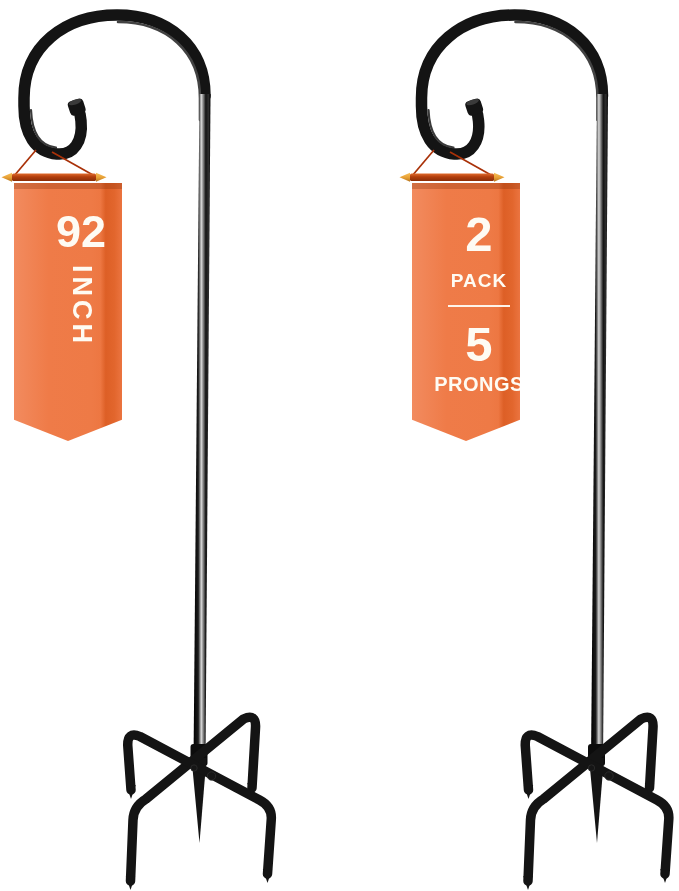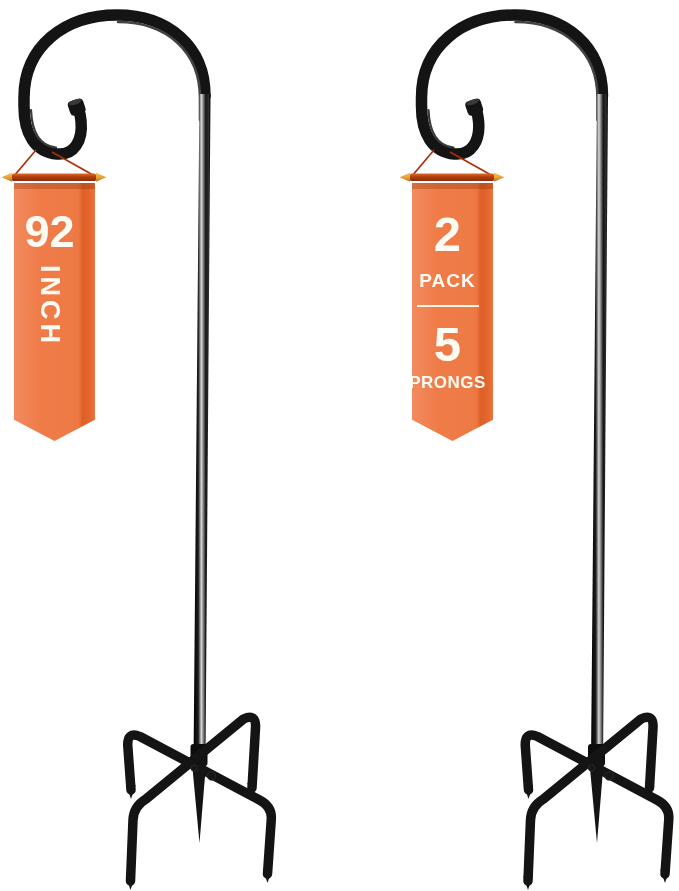--- a/index.html
+++ b/index.html
@@ -25,31 +25,32 @@
     height:891px;
     background:var(--background-white,#ffffff);
     overflow:hidden;
   }
   .scene svg{position:absolute;left:0;top:0;}
 
   
   .banner{
     position:absolute;
     top:183px;
-    width:81px;
+    width:72px;
     height:258px;
     clip-path:polygon(0 0,100% 0,100% 91.8%,50% 100%,0 91.8%);
     background:linear-gradient(90deg,
       var(--banner-highlight-orange,#f28b5f) 0%,
       var(--banner-orange,#ef7b48) 32%,
       #ee7a46 72%,
       #ed7742 80%,
       var(--banner-fold-orange,#dd5f26) 85%,
       #e2662d 93%,
       #eb7440 100%);
+    padding-left:36px;
   }
   .banner::before{
     content:"";
     position:absolute;
     left:0;right:0;top:0;height:6px;
     background:rgba(125,40,0,.28);
   }
   .banner-left{left:14px;}
   .banner-right{left:412px;}
   .banner-content{
@@ -68,21 +69,21 @@
   .big-num{font-size:45px;line-height:1;letter-spacing:0;}
   .banner-right .big-num{font-size:49px;}
   .vertical-word{
     writing-mode:vertical-rl;
     font-size:27px;
     letter-spacing:4px;
     margin-top:11px;
     line-height:1;
   }
   .small-word{font-size:19px;letter-spacing:1px;margin-top:12px;line-height:1;}
-  .smaller-word{font-size:17px;letter-spacing:.5px;margin-top:5px;line-height:1;}
+  .smaller-word{font-size:20px;letter-spacing:.5px;margin-top:5px;line-height:1;}
   .divider{
     width:62px;height:2px;
     background:var(--text-white,#fefbf3);
     opacity:.95;
     margin:15px 0 13px;
   }
 </style>
 </head>
 <body>
 

